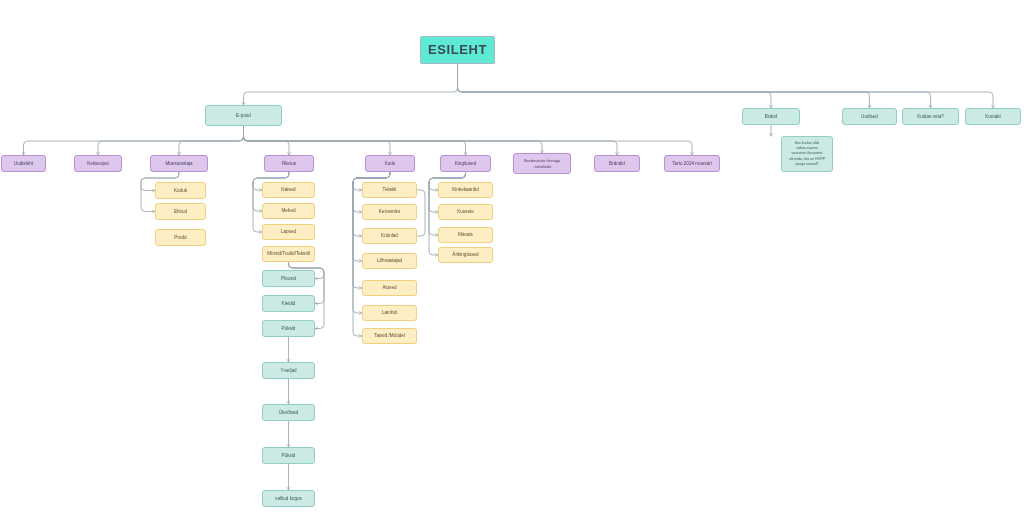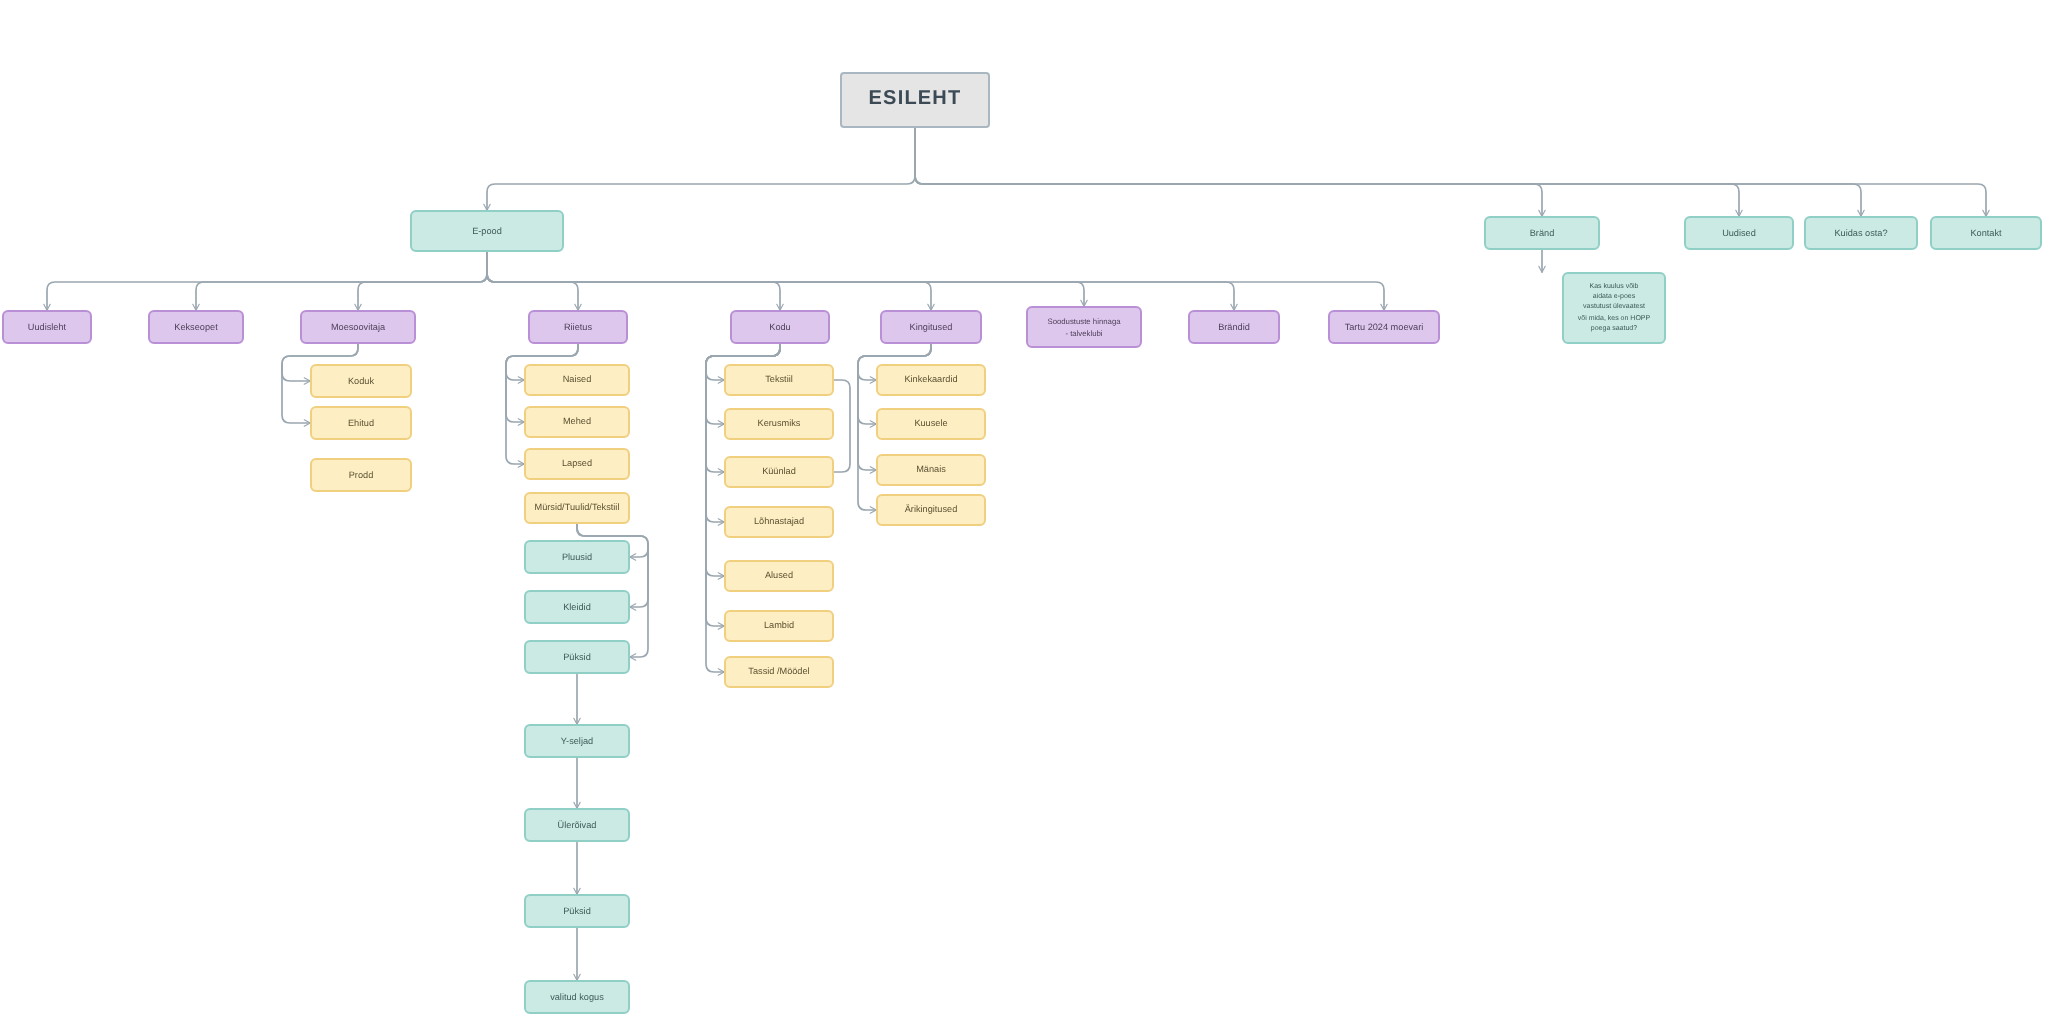--- a/index.html
+++ b/index.html
@@ -36,24 +36,24 @@
     justify-content: center;
     text-align: center;
     border-radius: 3px;
     border: 1px solid #999;
     color: #4a4a55;
     line-height: 1.15;
     padding: 1px 2px;
     overflow: hidden;
   }
   .node.root {
-    background: #e5e5e5;
+    background: #5eead4;
     border-color: #a8b7c2;
     color: #3c4a55;
-    font-size: 10px;
+    font-size: 13px;
     letter-spacing: 0.6px;
     font-weight: 600;
     border-radius: 2px;
   }
   .node.teal {
     background: #cbeae4;
     border-color: #8fcfc6;
     color: #3f5a58;
     font-size: 4.6px;
   }

